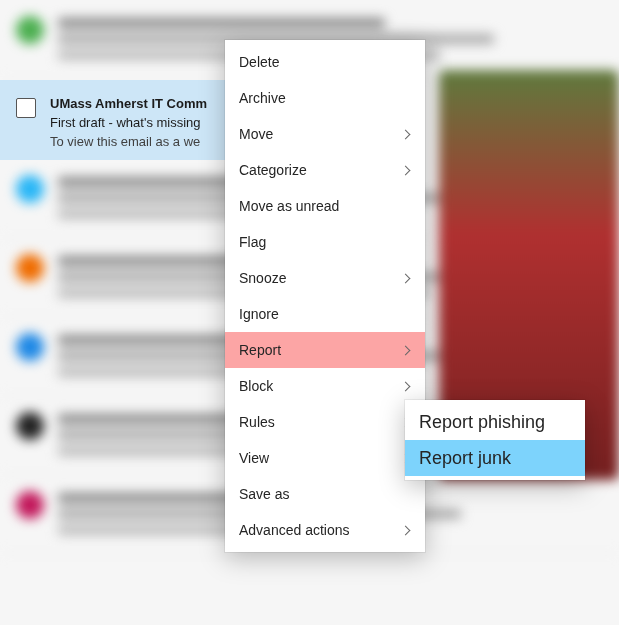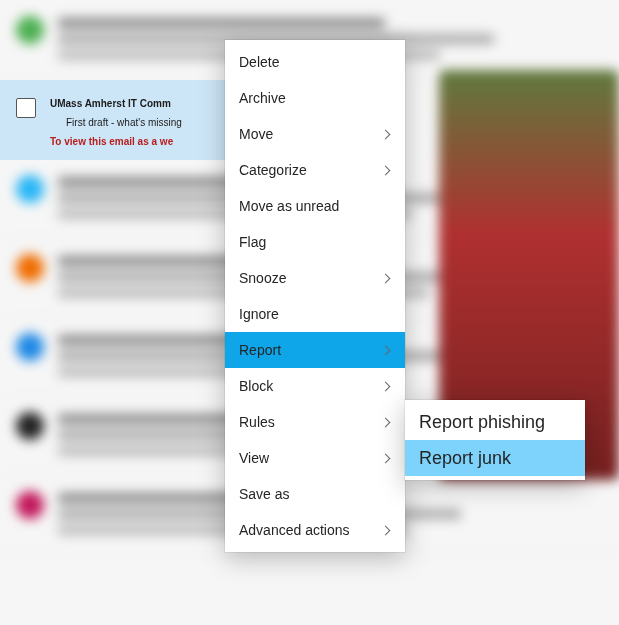--- a/index.html
+++ b/index.html
@@ -33,39 +33,39 @@
       border-left: 4px solid transparent;
       display: flex; align-items: flex-start;
       padding: 14px 12px 10px 12px;
       gap: 14px;
       filter: none;
     }
     .selected-email .checkbox {
       width: 20px; height: 20px; border: 1.5px solid #555; border-radius: 2px; margin-top: 4px;
       background: #fff;
     }
-    .selected-email .text { color: #1b1b1b; font-size: 10px; line-height: 19px; overflow: hidden; }
+    .selected-email .text { color: #1b1b1b; font-size: 13px; line-height: 19px; overflow: hidden; }
     .selected-email .sender { font-weight: 600; white-space: nowrap; }
-    .selected-email .subject { white-space: nowrap; margin-left: 16px; }
-    .selected-email .preview { color: #b91c1c; white-space: nowrap; font-weight: bold; }
+    .selected-email .subject { white-space: nowrap; }
+    .selected-email .preview { color: #404040; white-space: nowrap; }
 
     
     .menu {
-      position: absolute; left: 225px; top: 40px; width: 180px;
+      position: absolute; left: 225px; top: 40px; width: 200px;
       background: #fff;
       box-shadow: 0 6px 24px rgba(0,0,0,0.25), 0 0 0 1px rgba(0,0,0,0.06);
       font-size: 14px; color: #252525;
       padding: 4px 0;
     }
     .menu-item {
       display: flex; align-items: center; justify-content: space-between;
       height: 36px; padding: 0 14px;
       cursor: default;
     }
-    .menu-item.hovered { background: #0ea5e9; }
+    .menu-item.hovered { background: #fca5a5; }
     .chev { width: 7px; height: 7px; border-right: 1.3px solid #666; border-top: 1.3px solid #666; transform: rotate(45deg); margin-right:2px;}
 
     
     .submenu {
       position: absolute; left: 405px; top: 400px; width: 180px;
       background: #fff;
       box-shadow: 0 6px 24px rgba(0,0,0,0.25), 0 0 0 1px rgba(0,0,0,0.06);
       font-size: 18px; color: #252525;
       padding: 4px 0;
     }

